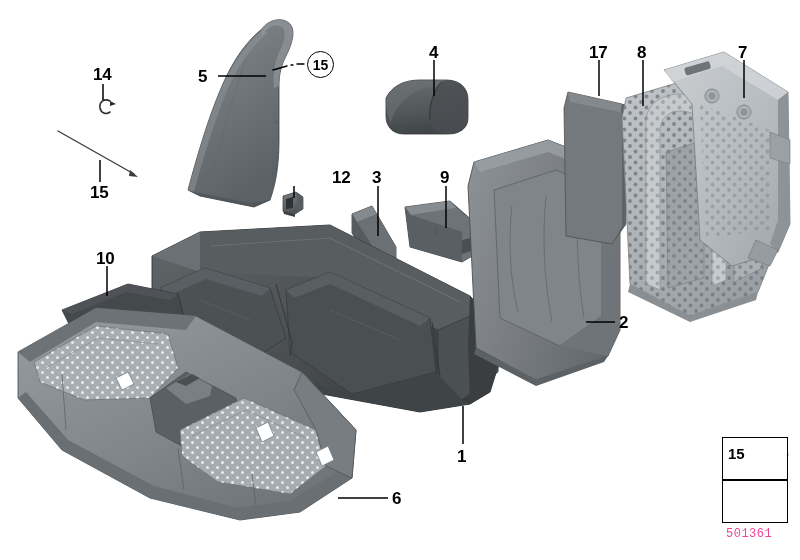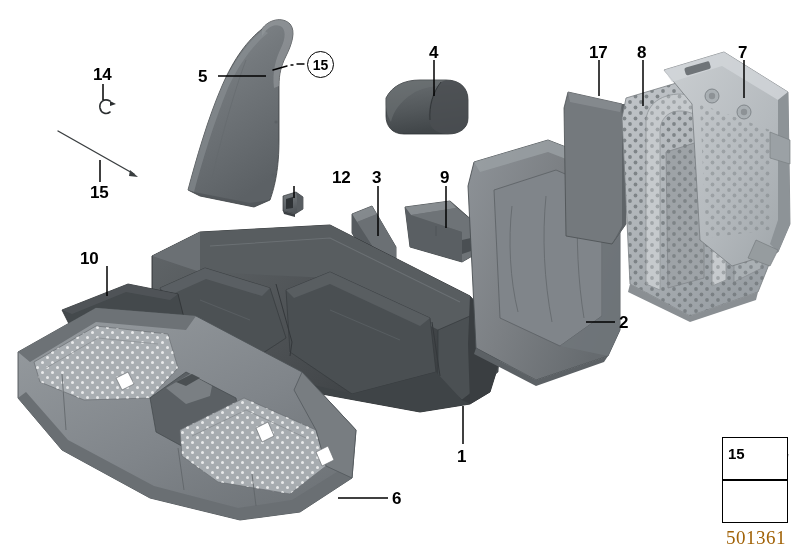--- a/index.html
+++ b/index.html
@@ -22,22 +22,22 @@
     font-family:"Liberation Sans", sans-serif;
   }
   .legend-box{
     position:absolute;border:1px solid #000;background:#fff;box-sizing:border-box;
   }
   .legend-num{
     position:absolute;font-weight:bold;font-size:15px;color:#000;
     font-family:"Liberation Sans", sans-serif;
   }
   .diag-id{
-    position:absolute;font-size:19px;color:#a16207;letter-spacing:0.5px;
-    font-family:Liberation Serif, serif;
+    position:absolute;font-size:12px;color:#ec4899;letter-spacing:0.5px;
+    font-family:Liberation Mono, monospace;
   }
 </style>
 </head>
 <body>
 
 <div id="stage">
 
   <svg id="art" viewBox="0 0 800 560" xmlns="http://www.w3.org/2000/svg">
     <defs>
       <linearGradient id="gDark" x1="0" y1="0" x2="0.4" y2="1">
@@ -345,21 +345,21 @@
 
   <div class="callout" style="left:457px;top:448px;">1</div>
   <div class="callout" style="left:619px;top:314px;">2</div>
   <div class="callout" style="left:372px;top:169px;">3</div>
   <div class="callout" style="left:429px;top:44px;">4</div>
   <div class="callout" style="left:198px;top:68px;">5</div>
   <div class="callout" style="left:392px;top:490px;">6</div>
   <div class="callout" style="left:738px;top:44px;">7</div>
   <div class="callout" style="left:637px;top:44px;">8</div>
   <div class="callout" style="left:440px;top:169px;">9</div>
-  <div class="callout" style="left:80px;top:250px;">10</div>
+  <div class="callout" style="left:96px;top:250px;">10</div>
   <div class="callout" style="left:589px;top:44px;">17</div>
   <div class="callout" style="left:296px;top:169px;margin-left:36px;">12</div>
   <div class="callout" style="left:90px;top:184px;">15</div>
   <div class="callout" style="left:93px;top:66px;">14</div>
 
   <div class="circ-callout" style="left:307px;top:51px;">15</div>
 
   <div class="legend-box" style="left:722px;top:437px;width:66px;height:43px;"></div>
   <div class="legend-box" style="left:722px;top:480px;width:66px;height:43px;"></div>
   <div class="legend-num" style="left:728px;top:445px;">15</div>

